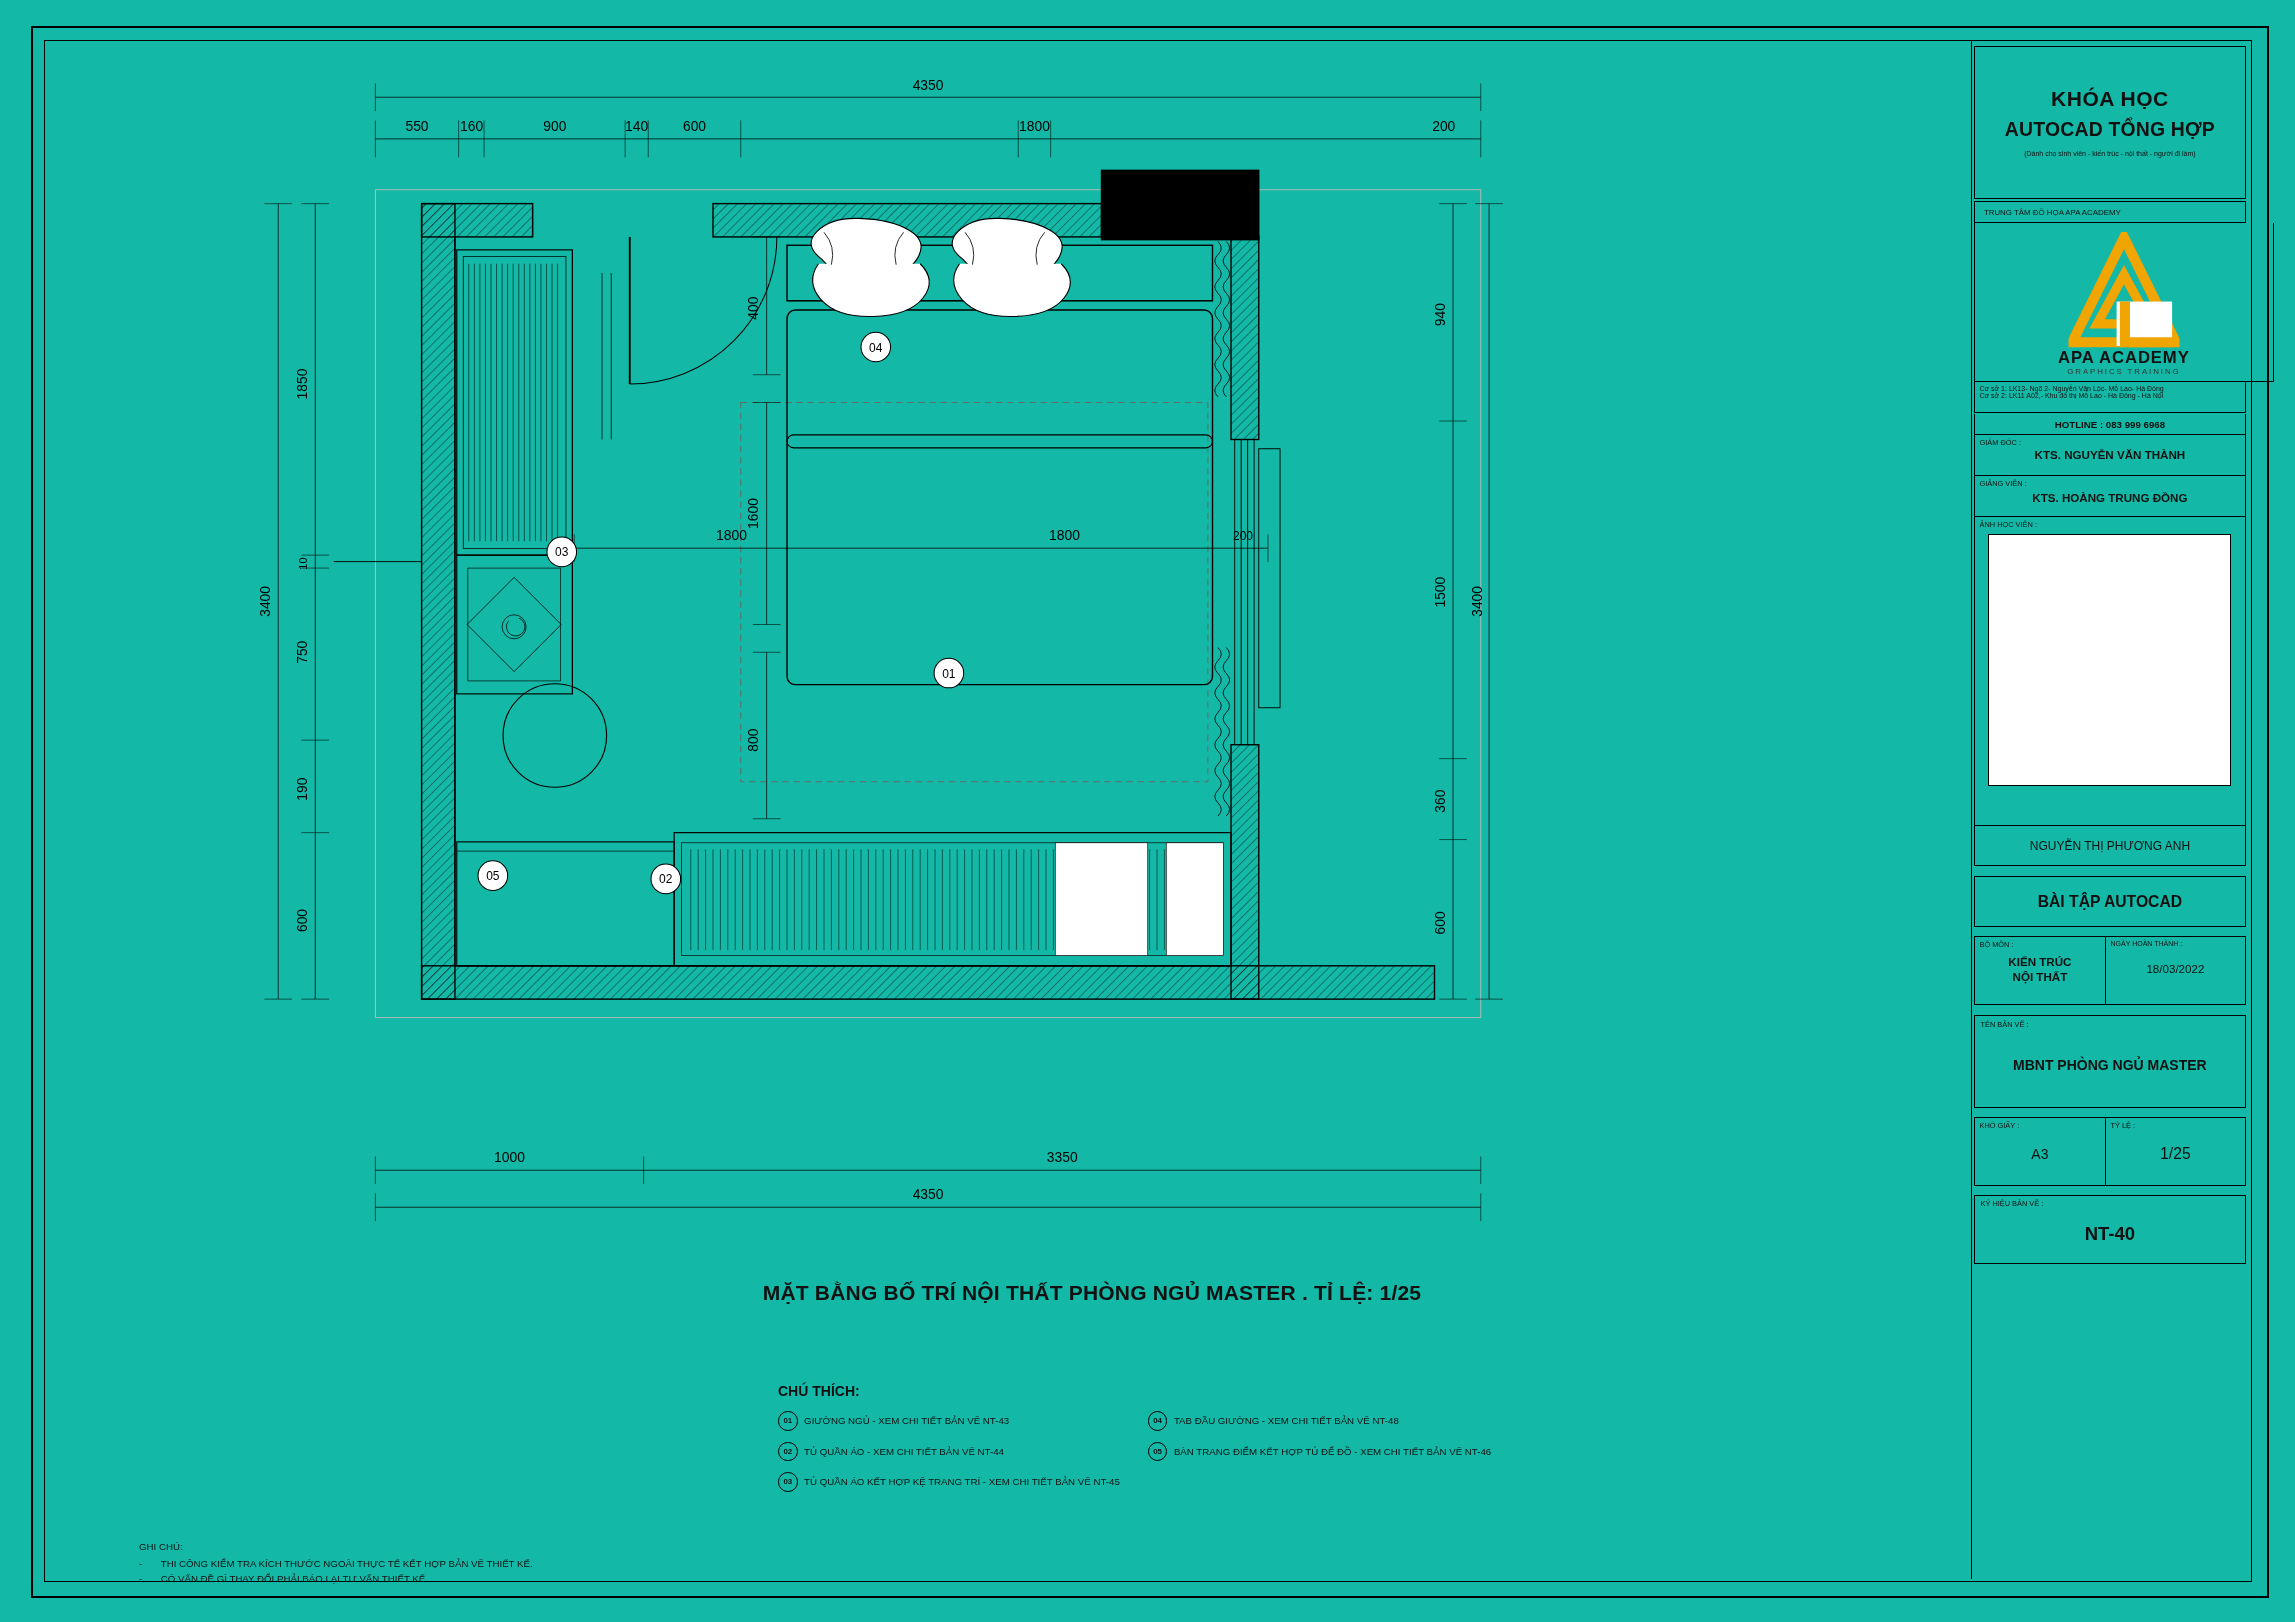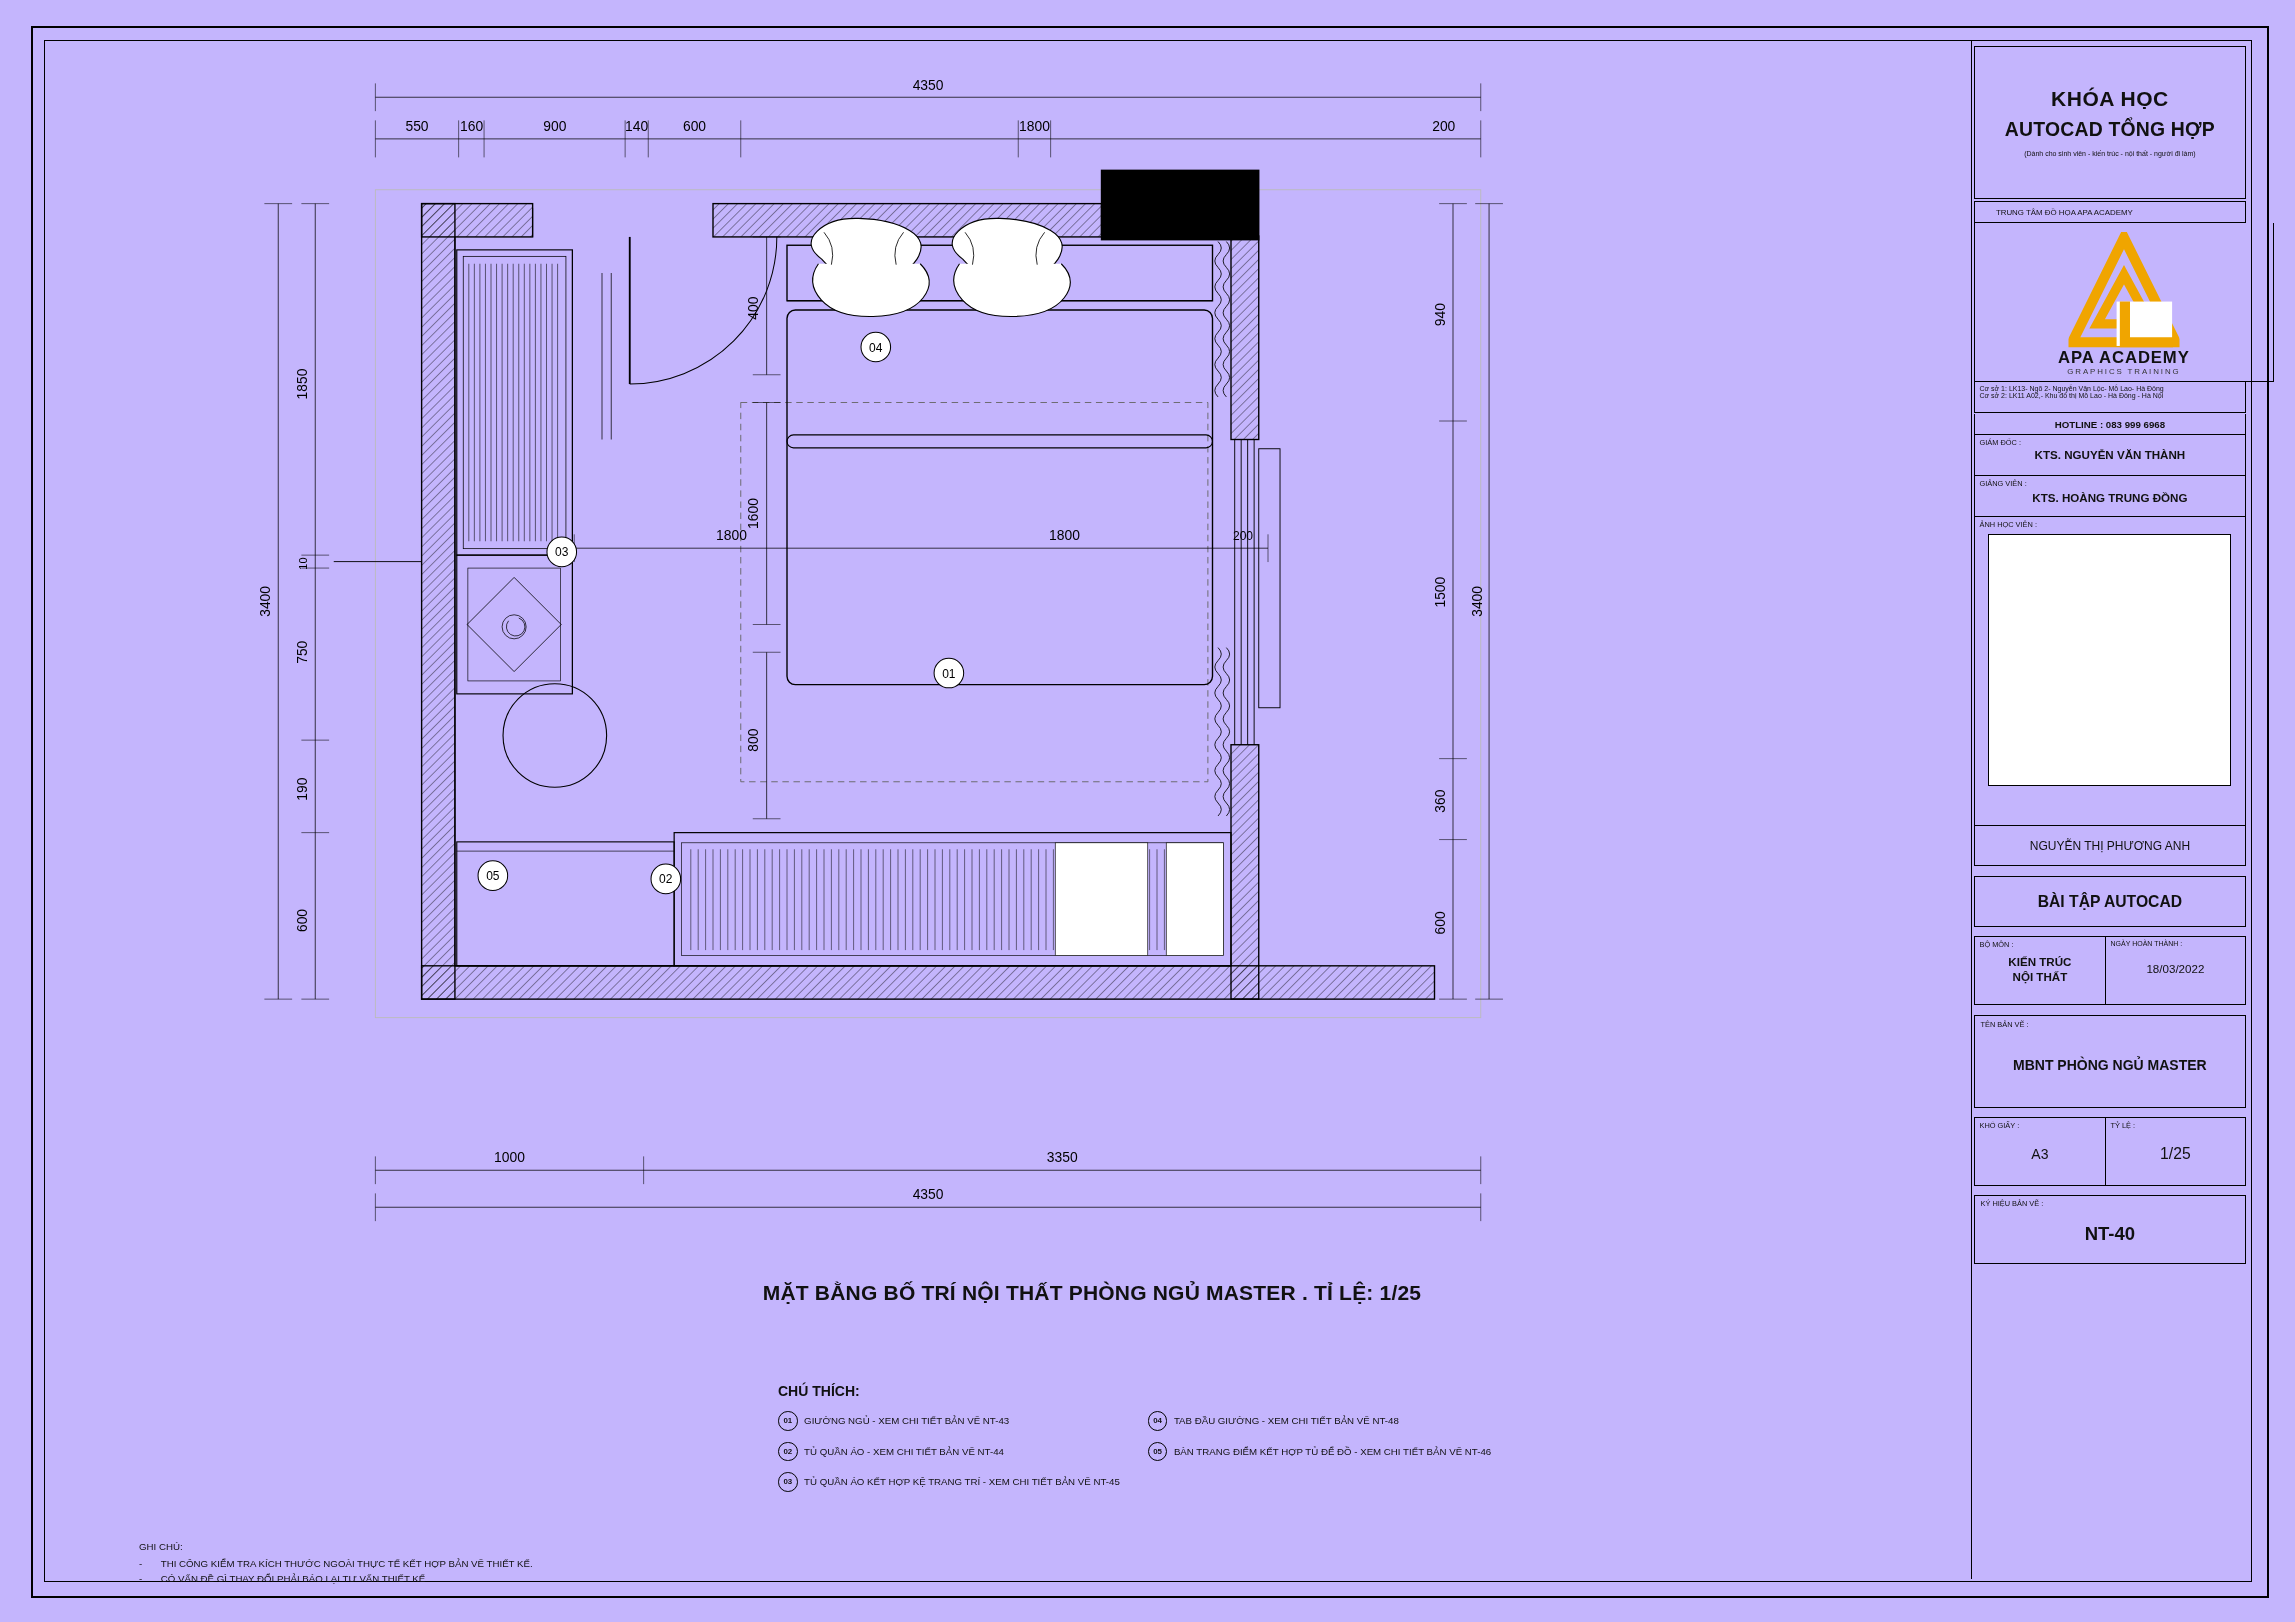--- a/index.html
+++ b/index.html
@@ -1,17 +1,17 @@
 <!DOCTYPE html>
 <html style="font-size:7.4px"><head>
 <meta charset="utf-8">
 <style>
   html,body{margin:0;padding:0;background:#ffffff;}
   body{font-family:"Liberation Sans",sans-serif;color:#111;}
-  #sheet{position:relative;width:2295px;height:1623px;background:#c4b5fd;overflow:hidden;}
+  #sheet{position:relative;width:2295px;height:1623px;background:#14b8a6;overflow:hidden;}
 
   
   .border-outer{position:absolute;left:30.5px;top:26px;width:2234px;height:1568px;border:2.8px solid #000;}
   .border-inner{position:absolute;left:44px;top:40px;width:2206px;height:1540px;border:0.9px solid #000;}
 
   
   .tb{position:absolute;left:1971px;top:41px;width:278px;height:1538px;border-left:1.4px solid #000;box-sizing:border-box;}
   .tb-box{position:absolute;left:1.9px;border:1.4px solid #000;box-sizing:border-box;}
   .tb-cell{position:absolute;box-sizing:border-box;border-bottom:0.9px solid #000;}
   .ctr{text-align:center;}
@@ -440,21 +440,21 @@
   </div>
 
   <div class="tb">
 
     <div class="tb-box ctr" style="top:4.6px;width:272px;height:153px;display:flex;flex-direction:column;align-items:center;justify-content:center;gap:7px;">
       <h1>KHÓA HỌC</h1>
       <h2>AUTOCAD TỔNG HỢP</h2>
       <div class="tiny" style="margin-top:2.8px;">(Dành cho sinh viên - kiến trúc - nội thất - người đi làm)</div>
     </div>
 
-    <div class="tb-cell" style="left:1.9px;top:160px;width:272px;height:22px;border:1.4px solid #000;border-bottom:1.4px solid #000;display:flex;align-items:center;padding-left:21px;">
+    <div class="tb-cell" style="left:1.9px;top:160px;width:272px;height:22px;border:1.4px solid #000;border-bottom:1.4px solid #000;display:flex;align-items:center;padding-left:9px;">
       <span class="small">TRUNG TÂM ĐỒ HỌA APA ACADEMY</span>
     </div>
 
     <div class="tb-cell" style="left:1.9px;top:182px;width:300px;height:159px;border-left:1.4px solid #000;border-right:1.4px solid #000;border-bottom:1.4px solid #000;">
       <div class="logo-wrap">
         <svg class="logo-tri" width="111" height="116" viewBox="0 0 240 250">
           <polygon points="120,12 232,238 8,238" fill="none" stroke="#f0a500" stroke-width="22"></polygon>
           <polygon points="120,92 178,198 62,198" fill="none" stroke="#f0a500" stroke-width="20"></polygon>
           <rect x="104" y="150" width="120" height="96" fill="#ffffff"></rect>
           <polyline points="122,150 122,238 226,238" fill="none" stroke="#f0a500" stroke-width="22"></polyline>

